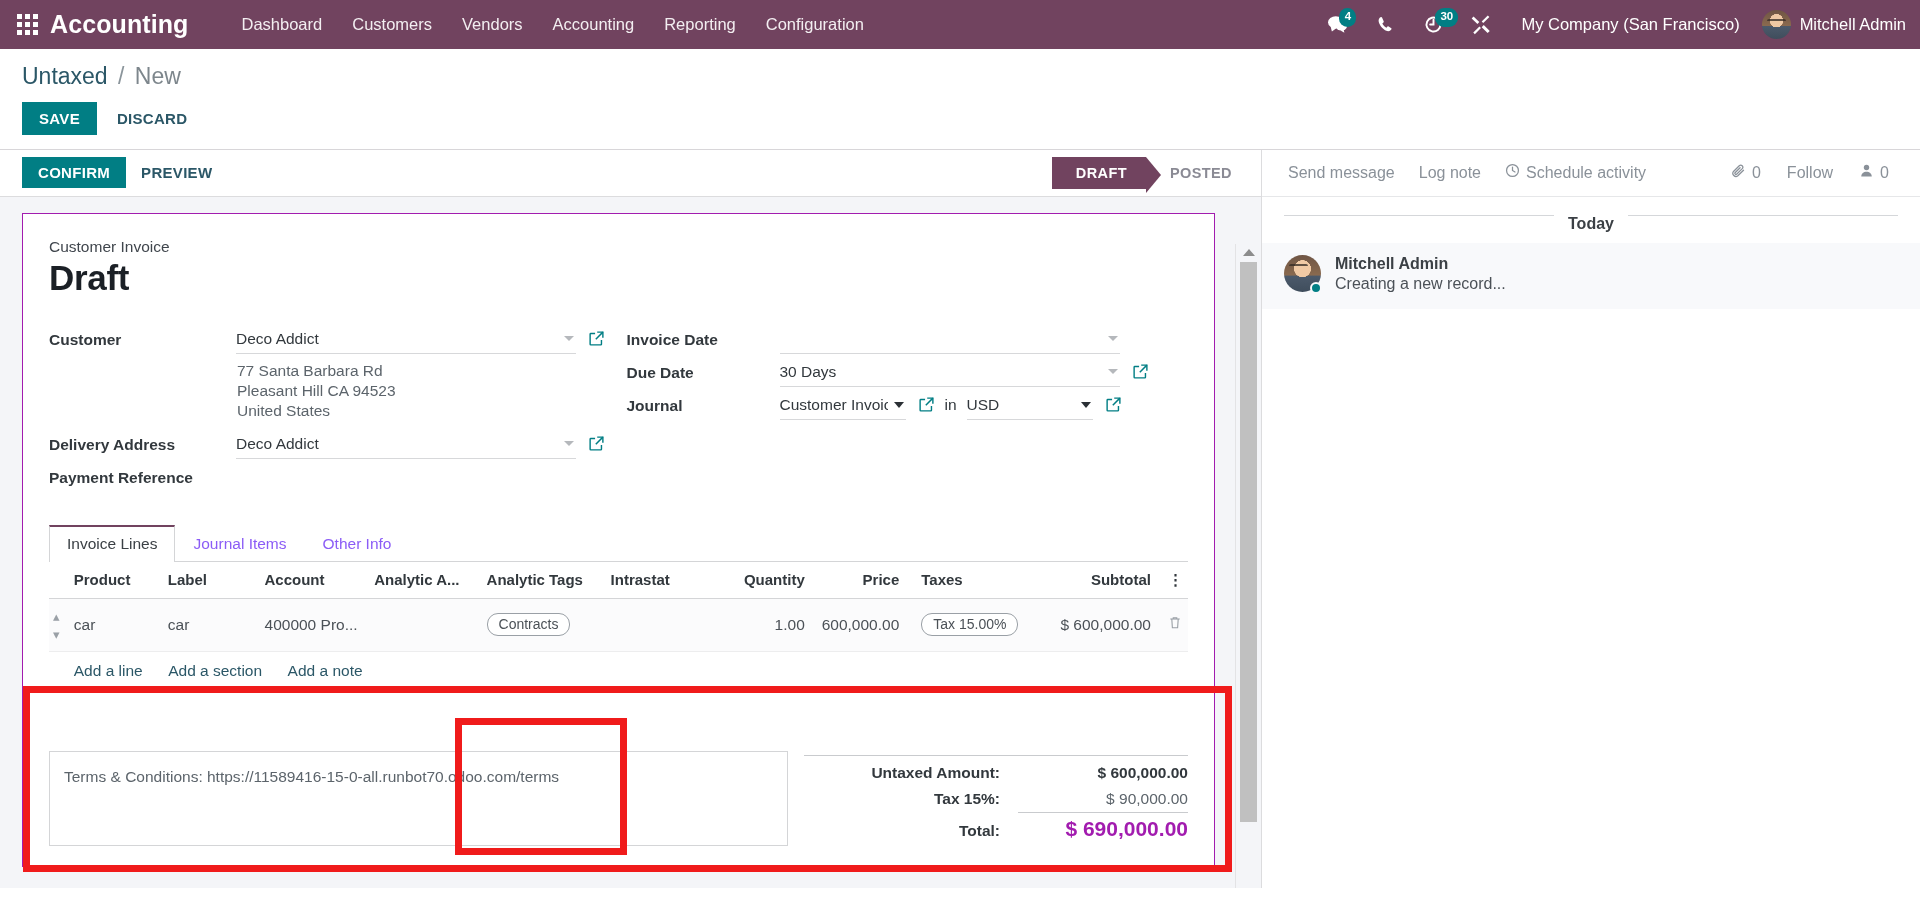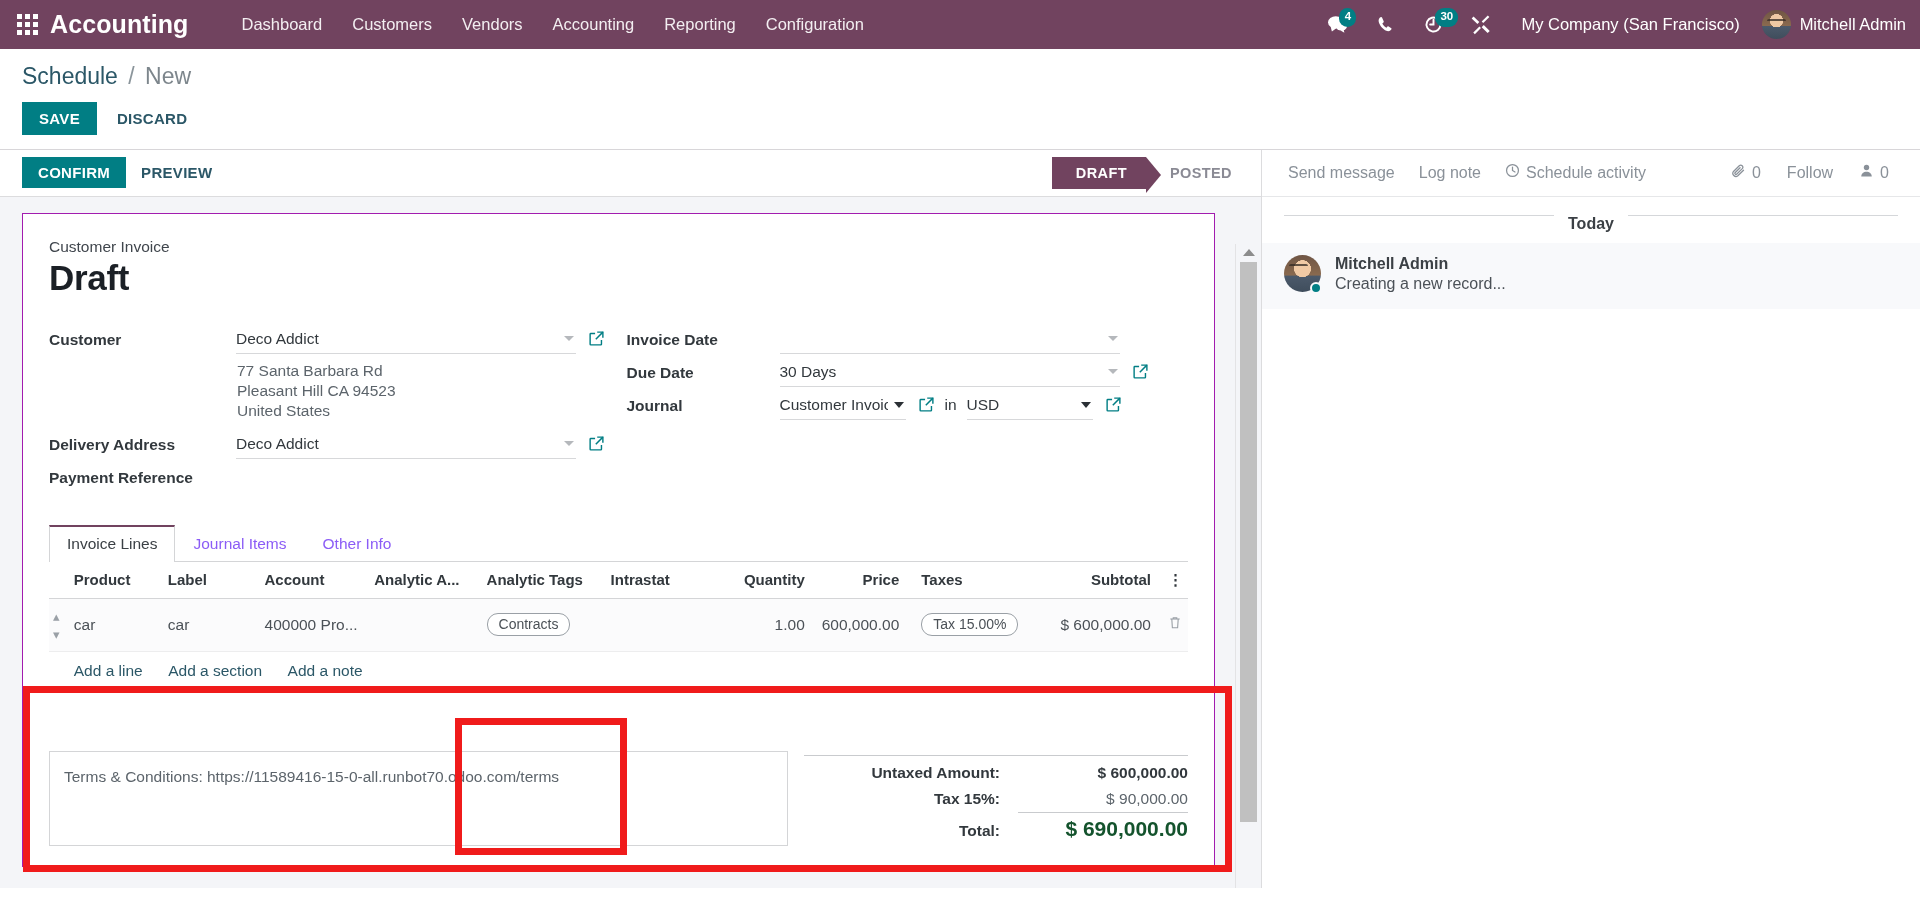--- a/index.html
+++ b/index.html
@@ -271,21 +271,21 @@
     padding: 16px 14px;
     font-size: 15.5px; color: #5c646b;
   }
   #totals { width: 400px; padding-top: 4px; }
   #totals .trow { display: flex; justify-content: flex-end; align-items: baseline; padding: 4px 0; }
   #totals .tlabel { font-size: 15.5px; font-weight: 700; color: #32383d; width: 230px; text-align: right; padding-right: 18px; }
   #totals .tval { font-size: 15.5px; font-weight: 700; color: #32383d; width: 170px; text-align: right; }
   #totals .trow.muted .tlabel { font-weight: 700; }
   #totals .trow.muted .tval { font-weight: 400; color: #5c646b; }
   #totals .divider { border-top: 1px solid #c9cbce; margin-left: 230px; }
-  #totals .trow.grand .tval { font-size: 21px; font-weight: 700; color: #14532d; }
+  #totals .trow.grand .tval { font-size: 21px; font-weight: 700; color: #a21caf; }
   #totals .trow.grand .tlabel { padding-top: 4px; }
   #totals .toprule { border-top: 1px solid #c9cbce; margin-left: 16px; margin-bottom: 4px; }
 
   
   #vscroll {
     position: absolute; top: 47px; right: 0; width: 26px;
     height: calc(100% - 47px);
     background: #f4f5f8;
     border-left: 1px solid #e3e3e5;
   }
@@ -411,21 +411,21 @@
     <div id="company-name">My Company (San Francisco)</div>
     <div id="user-menu">
       <div class="avatar-img"></div>
       <span id="user-name">Mitchell Admin</span>
     </div>
   </div>
 </div>
 
 <div id="control-panel">
   <div id="breadcrumb">
-    <span class="bc-root">Schedule</span>
+    <span class="bc-root">Untaxed</span>
     <span class="bc-sep">/</span>
     <span class="bc-current">New</span>
   </div>
   <div id="cp-buttons">
     <button class="btn-primary">SAVE</button>
     <button class="btn-link">DISCARD</button>
   </div>
 </div>
 
 <div id="sheet-area">

